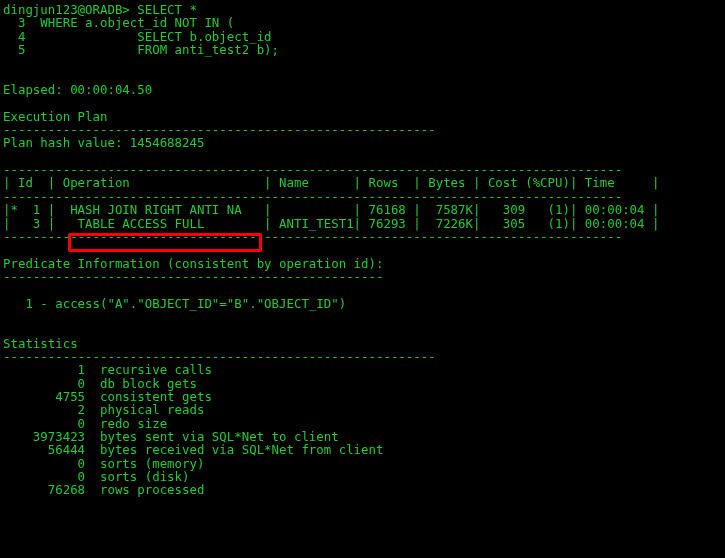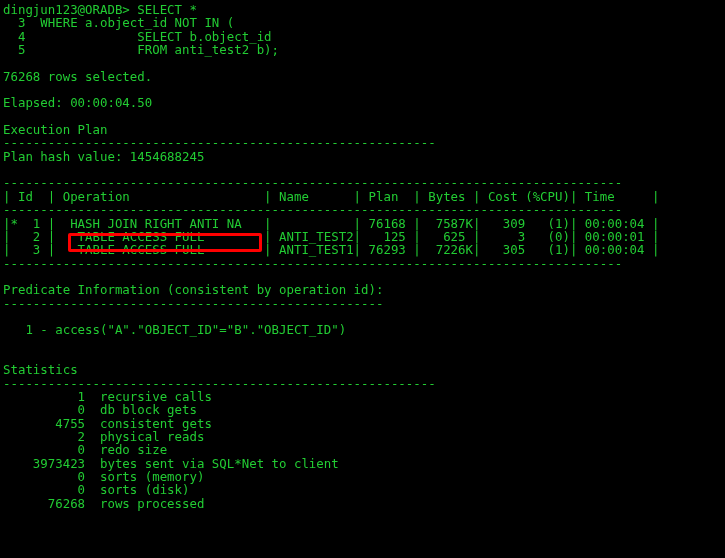--- a/index.html
+++ b/index.html
@@ -52,39 +52,37 @@
 
 <div id="terminal">
 
   <div class="line">dingjun123@ORADB&gt; SELECT *</div>
   <div class="line">  3  WHERE a.object_id NOT IN (</div>
   <div class="line">  4               SELECT b.object_id</div>
   <div class="line">  5               FROM anti_test2 b);</div>
 
   <div class="blank"> </div>
 
-  <div class="line">76268 rows selected.</div>
 
   <div class="blank"> </div>
 
   <div class="line">Elapsed: 00:00:04.50</div>
 
   <div class="blank"> </div>
 
   <div class="line">Execution Plan</div>
   <div class="line">----------------------------------------------------------</div>
   <div class="line">Plan hash value: 1454688245</div>
 
   <div class="blank"> </div>
 
   <div class="line">-----------------------------------------------------------------------------------</div>
-  <div class="line">| Id  | Operation                  | Name      | Plan  | Bytes | Cost (%CPU)| Time     |</div>
+  <div class="line">| Id  | Operation                  | Name      | Rows  | Bytes | Cost (%CPU)| Time     |</div>
   <div class="line">-----------------------------------------------------------------------------------</div>
   <div class="line">|*  1 |  HASH JOIN RIGHT ANTI NA   |           | 76168 |  7587K|   309   (1)| 00:00:04 |</div>
-  <div class="line">|   2 |   TABLE ACCESS FULL        | ANTI_TEST2|   125 |   625 |     3   (0)| 00:00:01 |</div>
   <div class="line">|   3 |   TABLE ACCESS FULL        | ANTI_TEST1| 76293 |  7226K|   305   (1)| 00:00:04 |</div>
   <div class="line">-----------------------------------------------------------------------------------</div>
 
   <div class="blank"> </div>
 
   <div class="line">Predicate Information (consistent by operation id):</div>
   <div class="line">---------------------------------------------------</div>
 
   <div class="blank"> </div>
 
@@ -94,19 +92,20 @@
   <div class="blank"> </div>
 
   <div class="line">Statistics</div>
   <div class="line">----------------------------------------------------------</div>
   <div class="line">          1  recursive calls</div>
   <div class="line">          0  db block gets</div>
   <div class="line">       4755  consistent gets</div>
   <div class="line">          2  physical reads</div>
   <div class="line">          0  redo size</div>
   <div class="line">    3973423  bytes sent via SQL*Net to client</div>
+  <div class="line">      56444  bytes received via SQL*Net from client</div>
   <div class="line">          0  sorts (memory)</div>
   <div class="line">          0  sorts (disk)</div>
   <div class="line">      76268  rows processed</div>
 
   <div id="highlight-box"></div>
 
 </div>
 
 </body></html>

